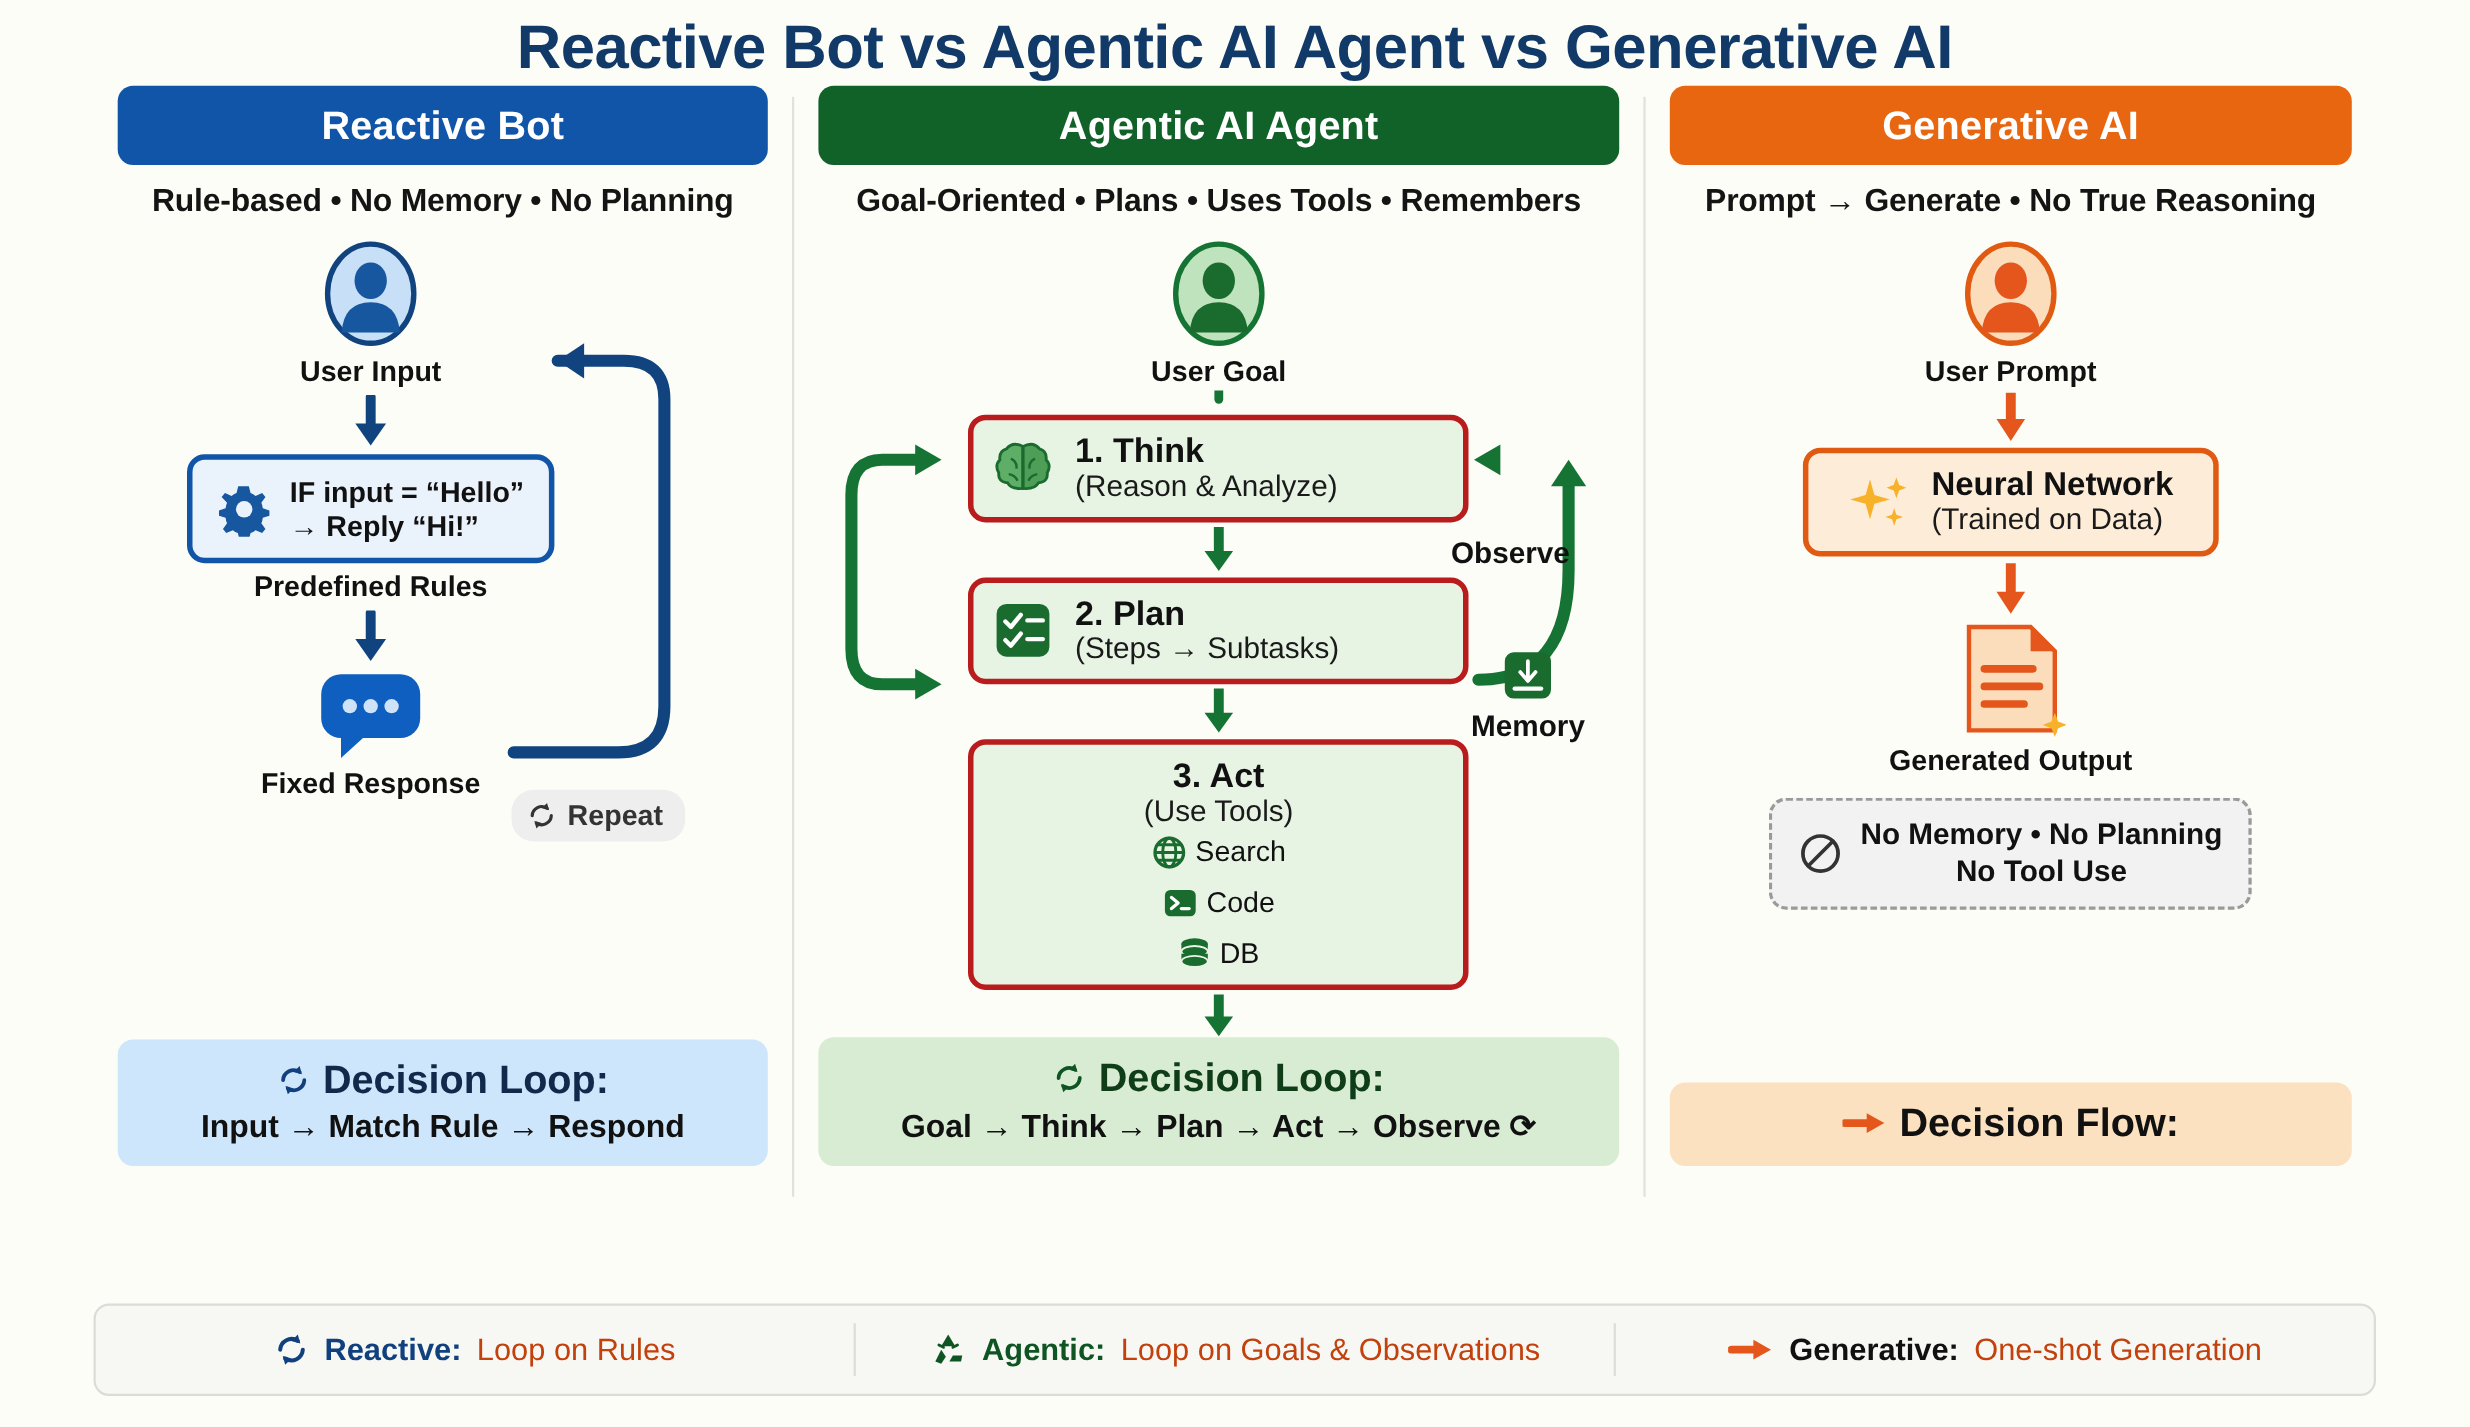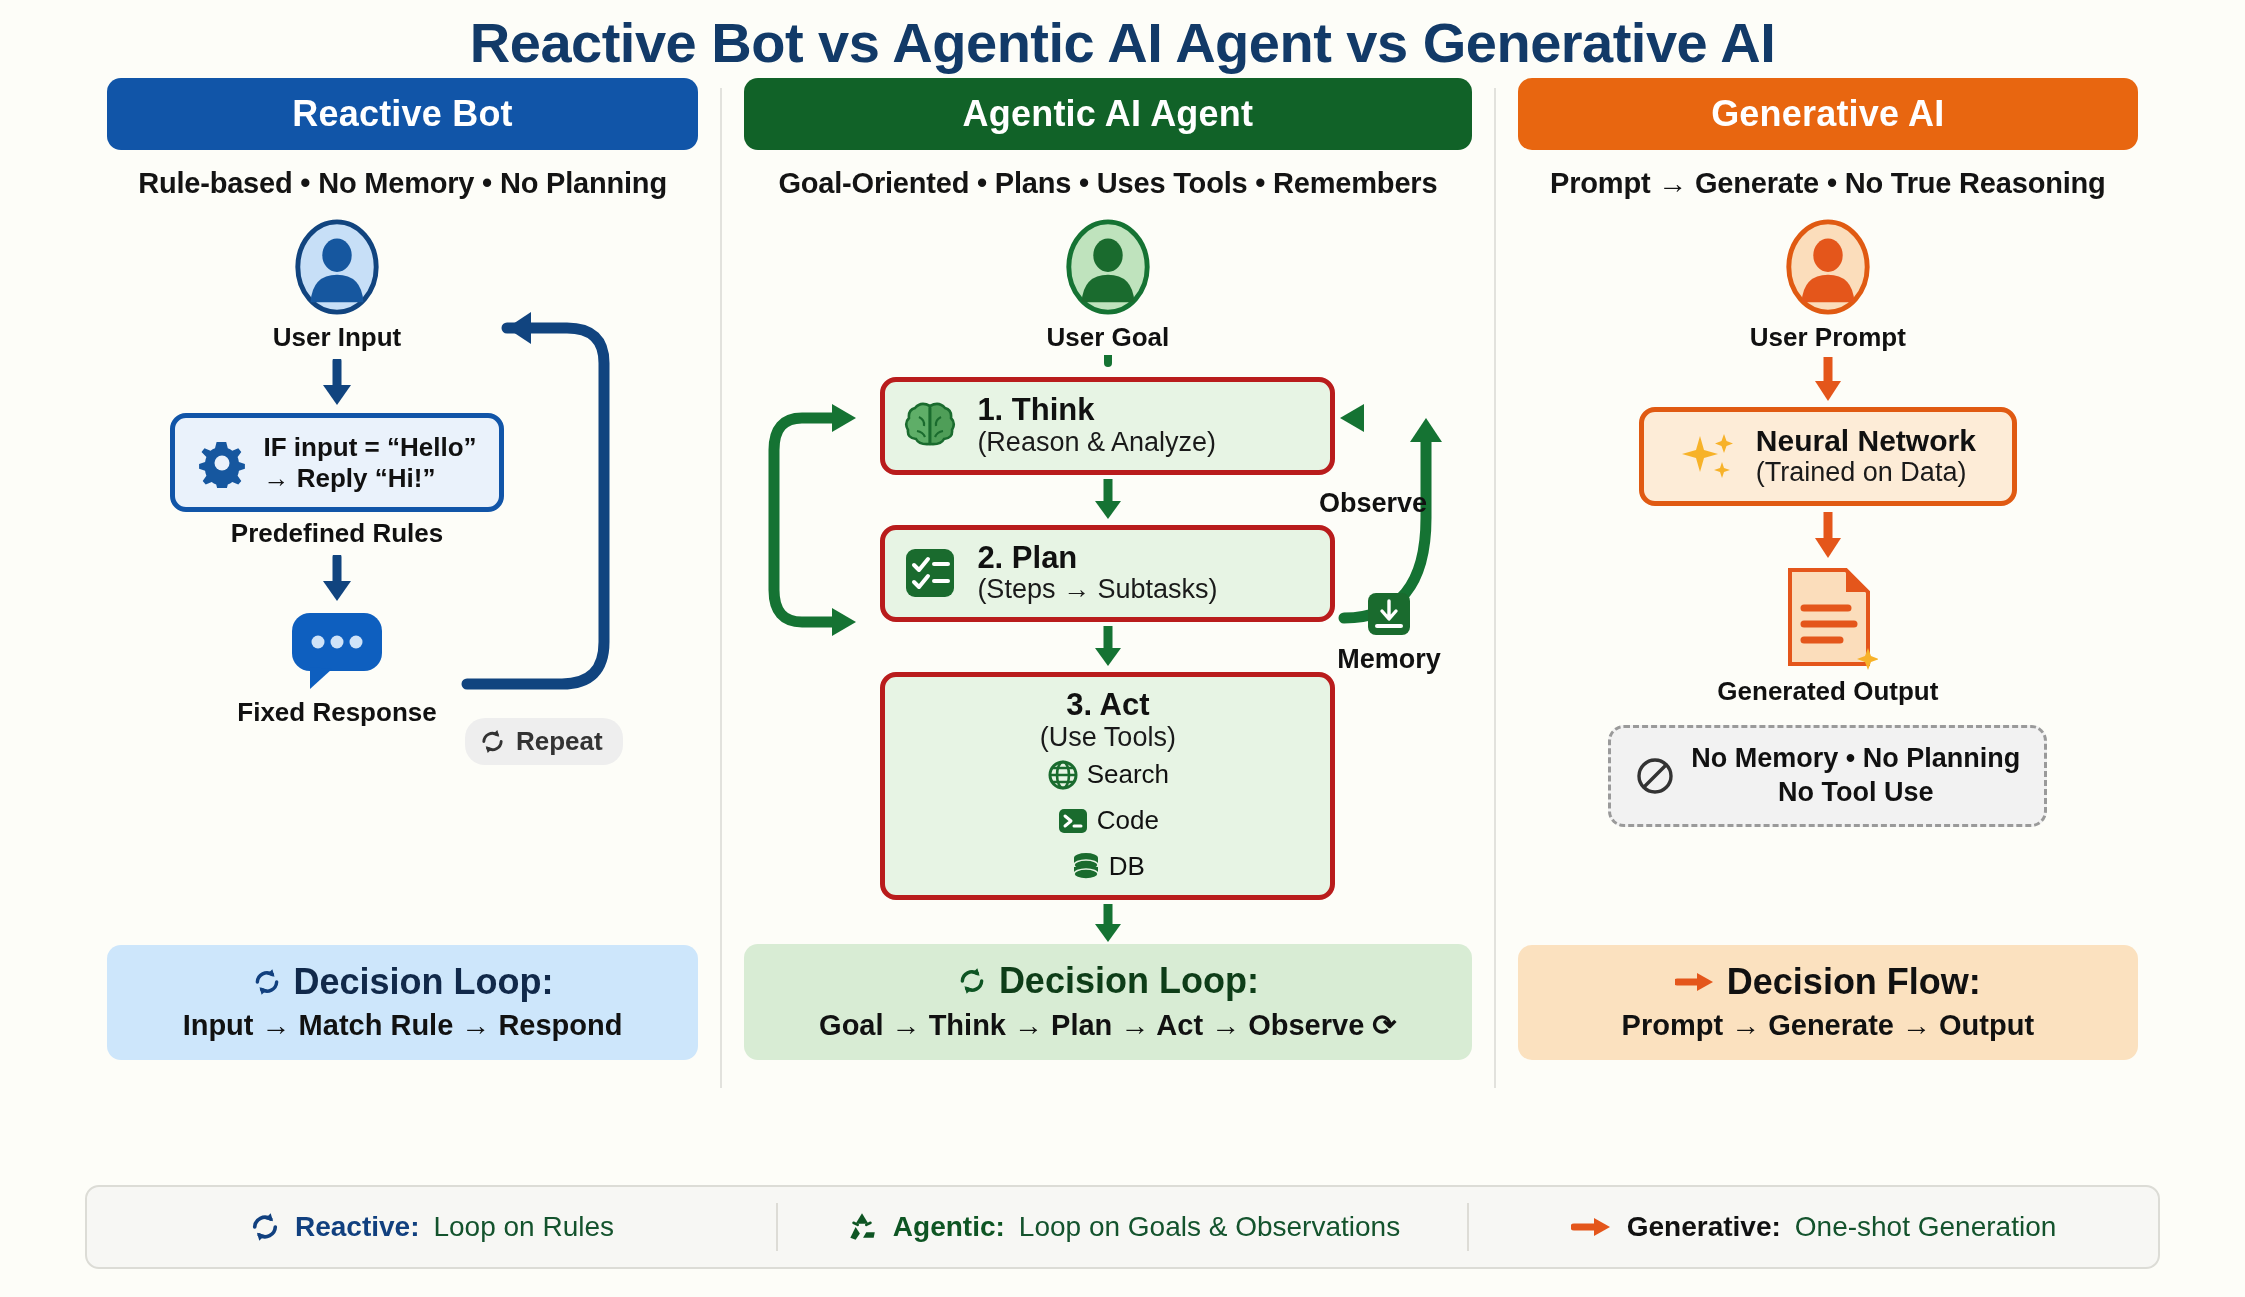--- a/index.html
+++ b/index.html
@@ -167,21 +167,21 @@
     border-radius: 14px;
     background: #f7f7f4;
     display: flex; align-items: center;
   }
   .legend-item {
     flex: 1;
     display: flex; align-items: center; justify-content: center; gap: 14px;
     font-size: 28px;
   }
   .legend-item .lbl { font-weight: bold; }
-  .legend-item .txt { color: #14532d; }
+  .legend-item .txt { color: #c2410c; }
   .legend .sep { width: 2px; height: 48px; background: #dddcd6; }
   .lbl.blue { color: #11407f; }
   .lbl.green { color: #0e5523; }
   .lbl.orange { color: #111; }
 </style>
 </head>
 <body>
 
 <div class="page">
 
@@ -474,21 +474,20 @@
       </div>
 
       <div class="loopbox orange" style="position:absolute;left:22px;right:22px;bottom:78px;">
         <div class="looptitle">
           <svg width="40" height="28" viewBox="0 0 40 28">
             <path d="M2 14 L24 14" stroke="#e4561b" stroke-width="7" stroke-linecap="round"></path>
             <path d="M38 14 L22 5 L22 23 Z" fill="#e4561b"></path>
           </svg>
           <span>Decision Flow:</span>
         </div>
-        <div class="loopline">Prompt → Generate → Output</div>
       </div>
     </div>
 
   </div>
 
   <div class="legend">
     <div class="legend-item">
       <svg width="32" height="32" viewBox="0 0 28 28">
         <path d="M5 14 a9 9 0 0 1 14-7" fill="none" stroke="#11407f" stroke-width="3.2" stroke-linecap="round"></path>
         <path d="M23 14 a9 9 0 0 1 -14 7" fill="none" stroke="#11407f" stroke-width="3.2" stroke-linecap="round"></path>

